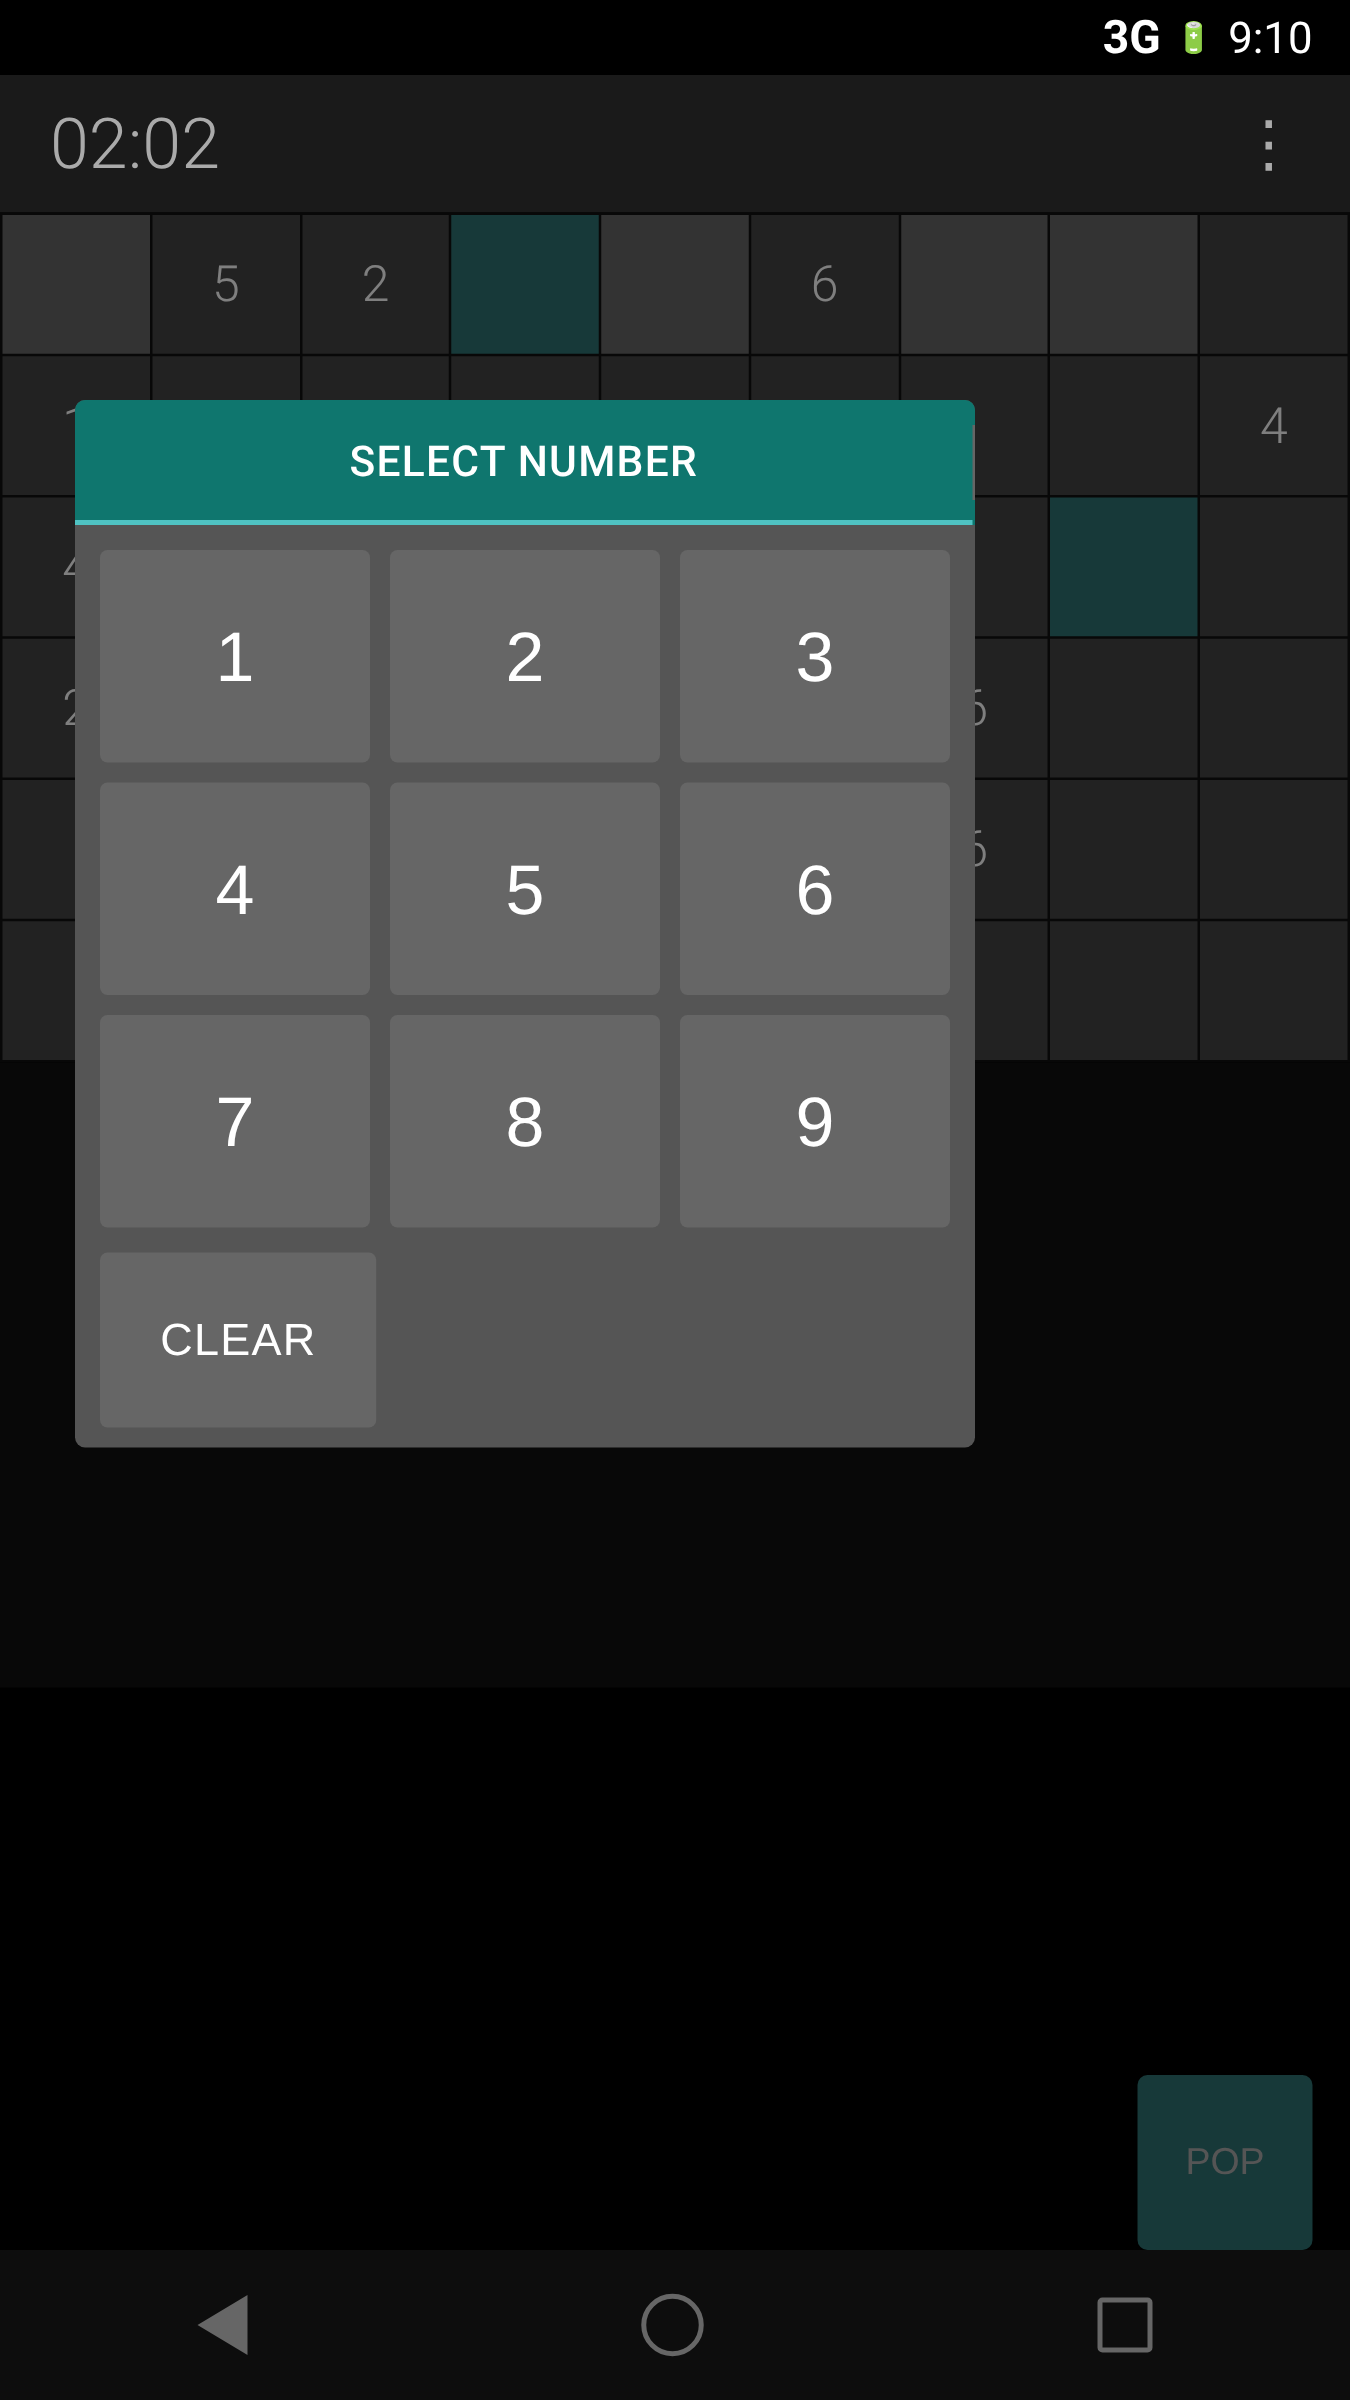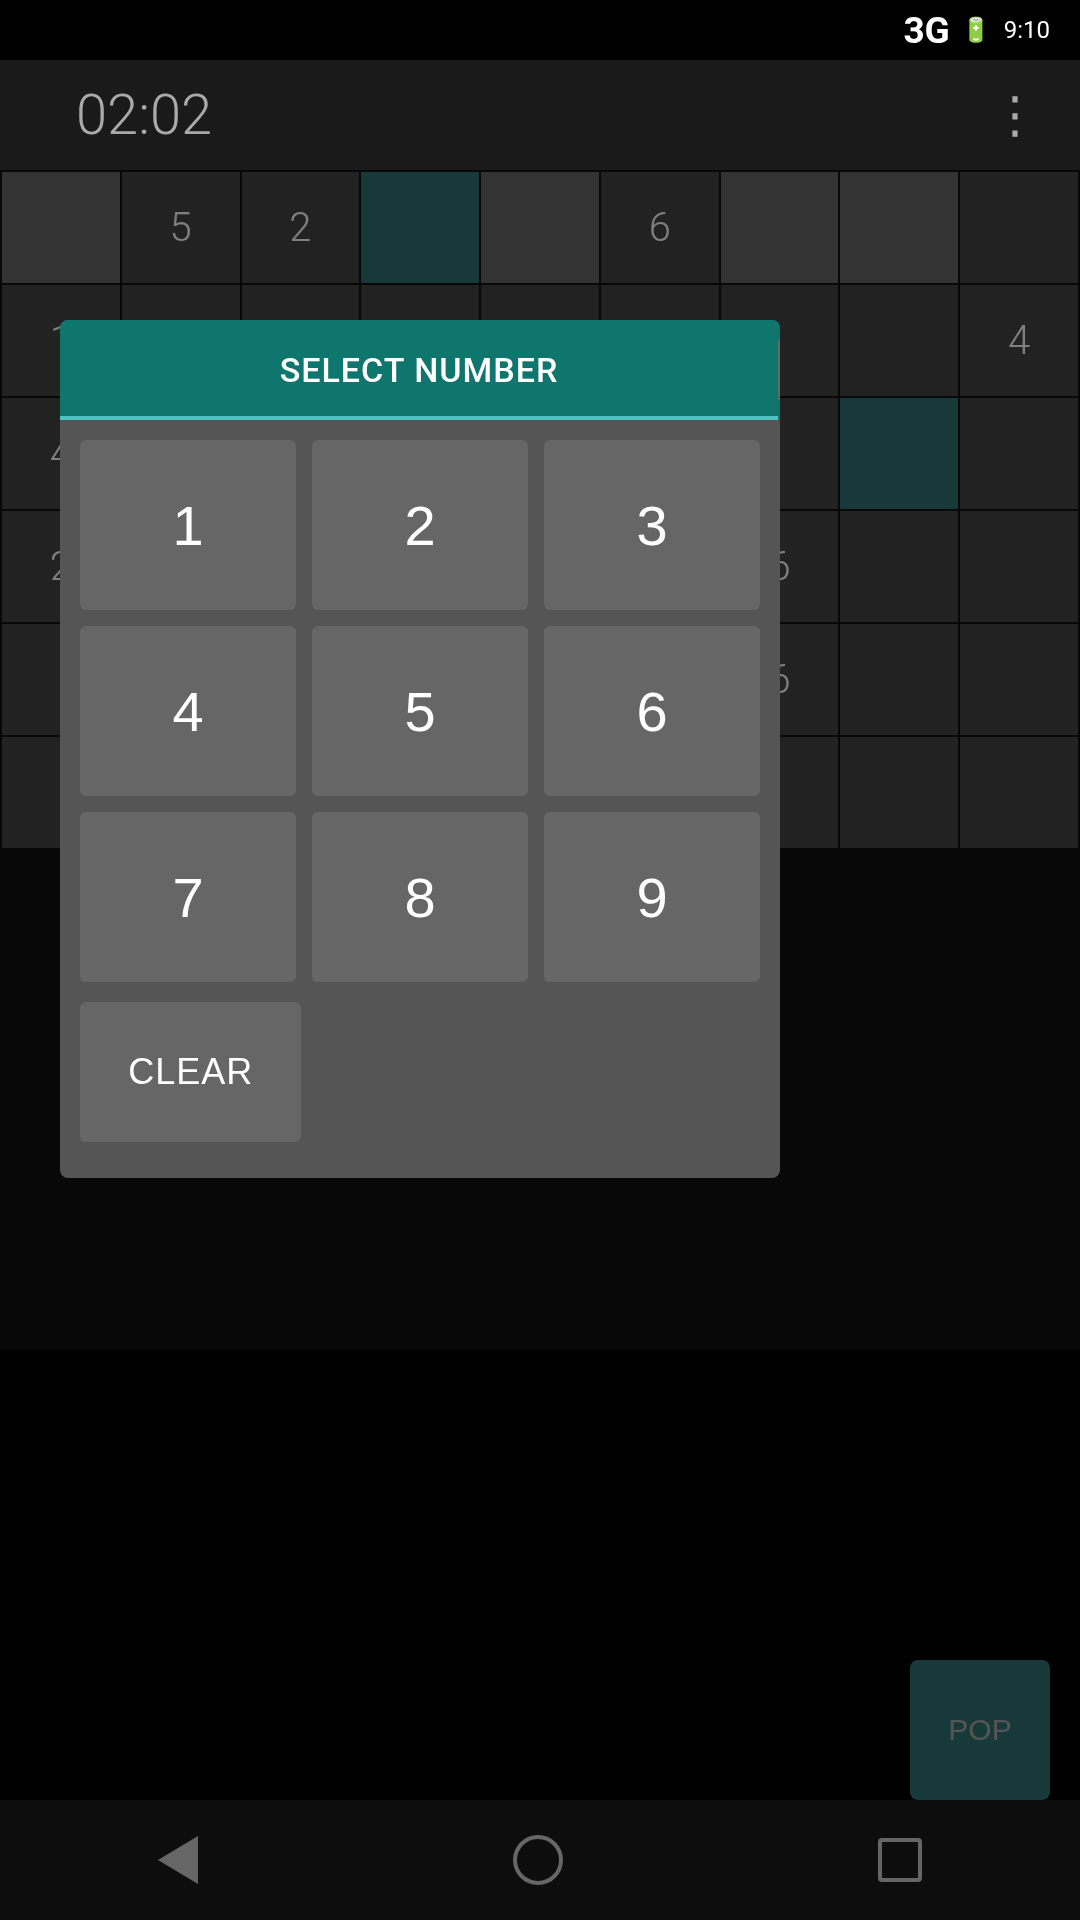--- a/index.html
+++ b/index.html
@@ -39,40 +39,39 @@
       font-weight: bold;
     }
 
     .status-battery {
       color: #fff;
       font-size: 24px;
     }
 
     .status-time {
       color: #fff;
-      font-size: 24px;
+      font-size: 35px;
       font-weight: 400;
     }
 
     
     .app-bar {
       width: 100%;
       height: 110px;
       background: #1a1a1a;
       display: flex;
       align-items: center;
       justify-content: space-between;
       padding: 0 40px;
     }
 
     .app-timer {
       color: #aaa;
       font-size: 56px;
       font-weight: 300;
-      margin-left: 36px;
     }
 
     .app-menu-icon {
       color: #aaa;
       font-size: 50px;
       cursor: pointer;
     }
 
     
     .sudoku-bg {
@@ -184,21 +183,21 @@
       font-size: 56px;
       font-weight: 300;
       cursor: pointer;
       display: flex;
       align-items: center;
       justify-content: center;
     }
 
     
     .action-row {
-      padding: 0 20px 36px 20px;
+      padding: 0 20px 16px 20px;
       display: grid;
       grid-template-columns: 1fr 2fr;
       gap: 16px;
     }
 
     .action-btn {
       background: #666;
       border: none;
       border-radius: 6px;
       height: 140px;

